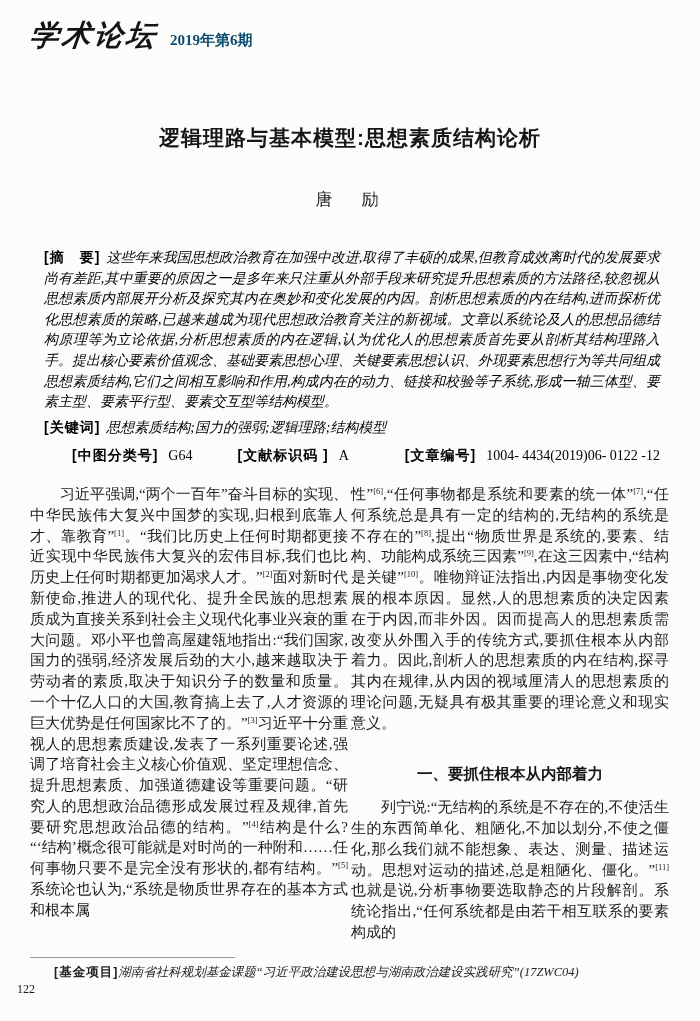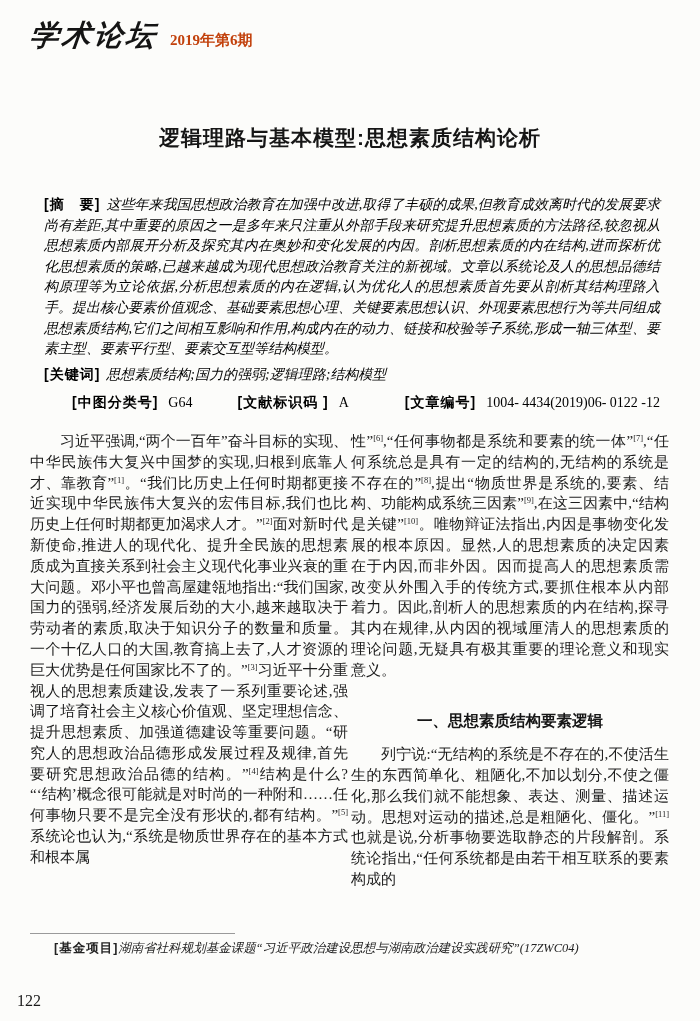--- a/index.html
+++ b/index.html
@@ -20,21 +20,21 @@
   }
   .logo{
     font-family:"DejaVu Serif", serif;
     font-style:italic;font-weight:bold;
     font-size:29px;letter-spacing:3px;
     transform:skewX(-6deg);
     color:#141414;
   }
   .issue{
     font-family:"Liberation Serif", serif;
-    font-weight:bold;font-size:15px;color:#c2410c;
+    font-weight:bold;font-size:15px;color:#0c4a6e;
   }
   
   .title{
     margin:62px 30px 0 30px;
     text-align:center;
     font-family:"Liberation Sans", sans-serif;
     font-weight:700;
     font-size:21px;line-height:40px;
     letter-spacing:1px;
     color:#161616;
@@ -92,71 +92,71 @@
   .section-heading{
     margin:30px 0 13px 0;
     text-align:center;
     font-family:"Liberation Sans", sans-serif;
     font-weight:700;
     font-size:15.5px;
     color:#161616;
   }
   
   .footnote-block{
-    position:absolute;left:30px;top:933px;width:630px;
+    position:absolute;left:30px;top:957px;width:630px;
   }
   .footnote-rule{
     width:205px;height:0;
     border-top:1px solid #9a9a9a;
     margin:0 0 6px 0;
   }
   .footnote-text{
     font-size:12.5px;line-height:17px;
     font-style:italic;
     padding-left:24px;
     color:#222;
   }
   .footnote-text .fm-label{font-size:12.5px;padding-right:0;}
   .page-number{
     position:absolute;left:17px;top:982px;
-    font-size:16px;color:#1a1a1a;
+    font-size:12px;color:#1a1a1a;
     font-family:"Liberation Serif", serif;
-    margin-top:10px;
   }
 </style>
 </head>
 <body>
 
 <div class="page">
 
   <div class="journal-header">
     <span class="logo">学术论坛</span>
     <span class="issue">2019年第6期</span>
   </div>
 
   <h1 class="title">逻辑理路与基本模型:思想素质结构论析</h1>
 
+  <div class="author">唐　励</div>
 
   <section class="front-matter">
     <p class="fm-item"><span class="fm-label">[摘　要]</span><span>这些年来我国思想政治教育在加强中改进,取得了丰硕的成果,但教育成效离时代的发展要求尚有差距,其中重要的原因之一是多年来只注重从外部手段来研究提升思想素质的方法路径,较忽视从思想素质内部展开分析及探究其内在奥妙和变化发展的内因。剖析思想素质的内在结构,进而探析优化思想素质的策略,已越来越成为现代思想政治教育关注的新视域。文章以系统论及人的思想品德结构原理等为立论依据,分析思想素质的内在逻辑,认为优化人的思想素质首先要从剖析其结构理路入手。提出核心要素价值观念、基础要素思想心理、关键要素思想认识、外现要素思想行为等共同组成思想素质结构,它们之间相互影响和作用,构成内在的动力、链接和校验等子系统,形成一轴三体型、要素主型、要素平行型、要素交互型等结构模型。</span></p>
     <p class="fm-item"><span class="fm-label">[关键词]</span><span>思想素质结构;国力的强弱;逻辑理路;结构模型</span></p>
     <div class="clc-row">
       <span class="cell c1"><span class="fm-label">[中图分类号]</span><span class="clc-value">G64</span></span>
       <span class="cell c2"><span class="fm-label">[文献标识码 ]</span><span class="clc-value">A</span></span>
       <span class="cell c3"><span class="fm-label">[文章编号]</span><span class="clc-value">1004- 4434(2019)06- 0122 -12</span></span>
     </div>
   </section>
 
   <main class="columns">
     <div class="col">
       <p class="para indent"><span>习近平强调,“两个一百年”奋斗目标的实现、中华民族伟大复兴中国梦的实现,归根到底靠人才、靠教育”</span><sup>[1]</sup><span>。“我们比历史上任何时期都更接近实现中华民族伟大复兴的宏伟目标,我们也比历史上任何时期都更加渴求人才。”</span><sup>[2]</sup><span>面对新时代新使命,推进人的现代化、提升全民族的思想素质成为直接关系到社会主义现代化事业兴衰的重大问题。邓小平也曾高屋建瓴地指出:“我们国家,国力的强弱,经济发展后劲的大小,越来越取决于劳动者的素质,取决于知识分子的数量和质量。一个十亿人口的大国,教育搞上去了,人才资源的巨大优势是任何国家比不了的。”</span><sup>[3]</sup><span>习近平十分重视人的思想素质建设,发表了一系列重要论述,强调了培育社会主义核心价值观、坚定理想信念、提升思想素质、加强道德建设等重要问题。“研究人的思想政治品德形成发展过程及规律,首先要研究思想政治品德的结构。”</span><sup>[4]</sup><span>结构是什么?“‘结构’概念很可能就是对时尚的一种附和……任何事物只要不是完全没有形状的,都有结构。”</span><sup>[5]</sup><span>系统论也认为,“系统是物质世界存在的基本方式和根本属</span></p>
     </div>
     <div class="col">
       <p class="para"><span>性”</span><sup>[6]</sup><span>,“任何事物都是系统和要素的统一体”</span><sup>[7]</sup><span>,“任何系统总是具有一定的结构的,无结构的系统是不存在的”</span><sup>[8]</sup><span>,提出“物质世界是系统的,要素、结构、功能构成系统三因素”</span><sup>[9]</sup><span>,在这三因素中,“结构是关键”</span><sup>[10]</sup><span>。唯物辩证法指出,内因是事物变化发展的根本原因。显然,人的思想素质的决定因素在于内因,而非外因。因而提高人的思想素质需改变从外围入手的传统方式,要抓住根本从内部着力。因此,剖析人的思想素质的内在结构,探寻其内在规律,从内因的视域厘清人的思想素质的理论问题,无疑具有极其重要的理论意义和现实意义。</span></p>
-      <h2 class="section-heading">一、思想素质结构要素逻辑</h2>
+      <h2 class="section-heading">一、要抓住根本从内部着力</h2>
       <p class="para indent"><span>列宁说:“无结构的系统是不存在的,不使活生生的东西简单化、粗陋化,不加以划分,不使之僵化,那么我们就不能想象、表达、测量、描述运动。思想对运动的描述,总是粗陋化、僵化。”</span><sup>[11]</sup><span>也就是说,分析事物要选取静态的片段解剖。系统论指出,“任何系统都是由若干相互联系的要素构成的</span></p>
     </div>
   </main>
 
   <div class="footnote-block">
     <div class="footnote-rule"></div>
     <div class="footnote-text"><span class="fm-label">[基金项目]</span><span>湖南省社科规划基金课题“习近平政治建设思想与湖南政治建设实践研究”(17ZWC04)</span></div>
   </div>
 
   <div class="page-number">122</div>

